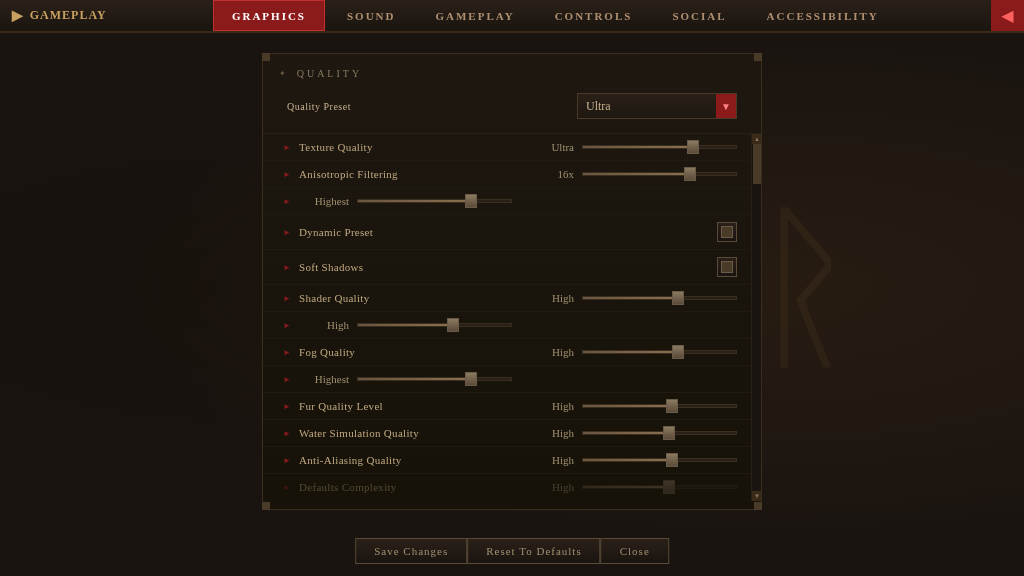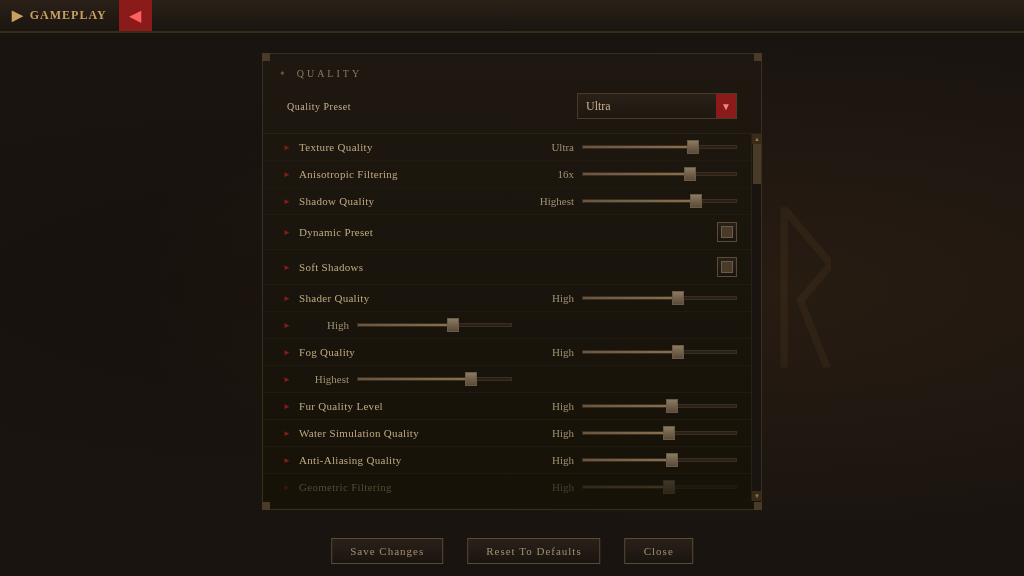--- a/index.html
+++ b/index.html
@@ -314,21 +314,21 @@
       border: 1px solid #6a5a48;
     }
 
     
     .bottom-bar {
       position: absolute;
       bottom: 12px;
       left: 50%;
       transform: translateX(-50%);
       display: flex;
-      gap: 24px;
+      gap: 0;
     }
 
     .btn {
       padding: 6px 18px;
       font-size: 11px;
       letter-spacing: 1px;
       font-family: 'Georgia', serif;
       cursor: pointer;
       border: 1px solid #5a4a38;
       background: linear-gradient(180deg, #2a2018 0%, #1a1410 100%);
@@ -340,20 +340,28 @@
 <body>
 
 <div class="bg-rune">ᚱ</div>
 
 <div class="nav-bar">
   <div class="nav-options">
     <span class="nav-arrow">▶</span>
     <span>GAMEPLAY</span>
   </div>
 
+  <div class="nav-tabs">
+    <div class="nav-tab active">GRAPHICS</div>
+    <div class="nav-tab">SOUND</div>
+    <div class="nav-tab">GAMEPLAY</div>
+    <div class="nav-tab">CONTROLS</div>
+    <div class="nav-tab">SOCIAL</div>
+    <div class="nav-tab">ACCESSIBILITY</div>
+  </div>
 
   <div class="nav-back">
     <span>◀</span>
   </div>
 </div>
 
 <div class="main-content">
   <div class="settings-panel">
     <div class="panel-corner tl"></div>
     <div class="panel-corner tr"></div>
@@ -394,21 +402,20 @@
         <div class="slider-container">
           <div class="slider-track">
             <div class="slider-fill" style="width:70%"></div>
             <div class="slider-thumb" style="left:66%"></div>
           </div>
         </div>
       </div>
 
       <div class="setting-row">
         <span class="setting-chevron">►</span>
-        <span class="setting-name">Shadow Quality</span>
         <span class="setting-value">Highest</span>
         <div class="slider-container">
           <div class="slider-track">
             <div class="slider-fill" style="width:74%"></div>
             <div class="slider-thumb" style="left:70%"></div>
           </div>
         </div>
       </div>
 
       <div class="setting-row">
@@ -510,21 +517,21 @@
         <div class="slider-container">
           <div class="slider-track">
             <div class="slider-fill" style="width:58%"></div>
             <div class="slider-thumb" style="left:54%"></div>
           </div>
         </div>
       </div>
 
       <div class="setting-row" style="opacity:0.35;">
         <span class="setting-chevron">►</span>
-        <span class="setting-name">Geometric Filtering</span>
+        <span class="setting-name">Defaults Complexity</span>
         <span class="setting-value">High</span>
         <div class="slider-container">
           <div class="slider-track">
             <div class="slider-fill" style="width:56%"></div>
             <div class="slider-thumb" style="left:52%"></div>
           </div>
         </div>
       </div>
 
       <div class="scrollbar">

